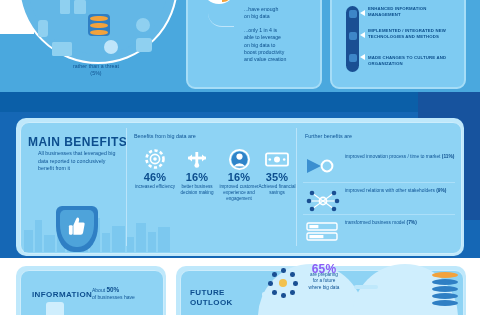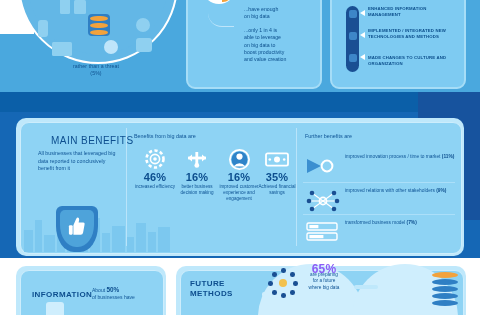--- a/index.html
+++ b/index.html
@@ -43,21 +43,21 @@
   .tl-dot{position:absolute;left:16.5px;width:8px;height:8px;border-radius:2px;background:#3d86c8;}
   .tl-item{position:absolute;left:36px;width:92px;color:#0c4f8c;font-size:4.3px;line-height:6px;letter-spacing:.15px;font-weight:bold;}
   .tl-tick{position:absolute;left:28px;width:0;height:0;border-top:3.5px solid transparent;border-bottom:3.5px solid transparent;border-right:5px solid #ffffff;}
 
   
   .mb-outer{left:16px;top:118px;width:448px;height:138px;background:#bfe8fb;border-radius:10px;}
   .mb-inner{left:20px;top:122px;width:440px;height:130px;background:#8ed3f4;border-radius:9px;border:1px solid #cdedfc;}
   .skyline{position:absolute;left:22px;top:200px;width:152px;height:52px;overflow:hidden;}
   .skyline i{position:absolute;bottom:0;background:#7cc8ef;display:block;}
 
-  .mb-title{position:absolute;left:51px;top:135px;color:#0d4e8e;font-weight:normal;font-size:10px;letter-spacing:.45px;}
+  .mb-title{position:absolute;left:28px;top:135px;color:#0d4e8e;font-weight:bold;font-size:12px;letter-spacing:.45px;}
   .mb-sub{position:absolute;left:38px;top:150px;width:78px;color:#0e5394;font-size:5.3px;line-height:7.6px;}
 
   .shield{position:absolute;left:56px;top:206px;width:42px;height:46px;}
   .shield .body{position:absolute;inset:0;background:#2f7fc4;border-radius:6px 6px 18px 18px/6px 6px 26px 26px;}
   .shield .body:after{content:"";position:absolute;left:4px;top:4px;right:4px;bottom:5px;background:#4ea3da;
     border-radius:5px 5px 16px 16px/5px 5px 22px 22px;}
   .thumb{position:absolute;left:12px;top:10px;width:18px;height:22px;z-index:3;}
 
   .divider-v{position:absolute;width:1px;background:#b9e4fa;}
 
@@ -77,21 +77,21 @@
   
   .gov-outer{left:16px;top:266px;width:150px;height:60px;background:#bfe8fb;border-radius:10px;}
   .gov-inner{left:20px;top:270px;width:142px;height:56px;background:#8ed3f4;border-radius:9px;border:1px solid #cdedfc;}
   .gov-title{position:absolute;left:32px;top:290px;color:#0d4e8e;font-weight:bold;font-size:8px;letter-spacing:.4px;}
   .gov-txt{position:absolute;left:92px;top:286px;width:64px;color:#0e5394;font-size:5px;line-height:7px;text-align:left;}
   .gov-txt b{color:#0d4e8e;font-size:6.4px;}
   .gov-ico{position:absolute;left:46px;top:302px;width:18px;height:16px;background:#cfeefd;border-radius:3px;}
 
   .fo-outer{left:176px;top:266px;width:290px;height:60px;background:#bfe8fb;border-radius:10px;}
   .fo-inner{left:180px;top:270px;width:282px;height:56px;background:#8ed3f4;border-radius:9px;border:1px solid #cdedfc;}
-  .fo-title{position:absolute;left:190px;top:279px;color:#0d4e8e;font-weight:bold;font-size:8px;letter-spacing:.4px;line-height:10px;}
+  .fo-title{position:absolute;left:190px;top:288px;color:#0d4e8e;font-weight:bold;font-size:8px;letter-spacing:.4px;line-height:10px;}
   .fo-bubble{position:absolute;border-radius:50%;background:#cfeefd;}
 
   .stat{position:absolute;text-align:center;color:#0e5394;font-size:4.7px;line-height:6.2px;}
   .stat .pct{color:#8b5cf6;font-weight:bold;font-size:12px;letter-spacing:.2px;}
 
   .dotring{position:absolute;left:268px;top:268px;width:30px;height:30px;}
   .dotring i{position:absolute;width:4.6px;height:4.6px;border-radius:50%;background:#1a4f93;}
   .dotring .c{left:11px;top:11px;width:8px;height:8px;background:#f2c14e;}
 
   .dbstack{position:absolute;left:432px;top:272px;width:26px;height:34px;}
@@ -318,21 +318,21 @@
     <span>About</span>
     <b>50%</b><br>
     <span>of businesses have</span>
   </div>
   <div class="gov-ico"></div>
 
   <div class="card fo-outer"></div>
   <div class="card fo-inner"></div>
   <div class="fo-title">
     <span>FUTURE</span><br>
-    <span>METHODS</span>
+    <span>OUTLOOK</span>
   </div>
   <div class="small-chip" style="left:262px;top:292px;width:12px;height:5px;"></div>
 
   <div class="fo-bubble" style="left:258px;top:264px;width:106px;height:106px;"></div>
   <div class="fo-bubble" style="left:352px;top:264px;width:106px;height:106px;"></div>
 
   <div class="dotring">
     <i style="left:13px;top:0;"></i>
       <i style="left:22px;top:4px;"></i>
       <i style="left:25.4px;top:13px;"></i>

